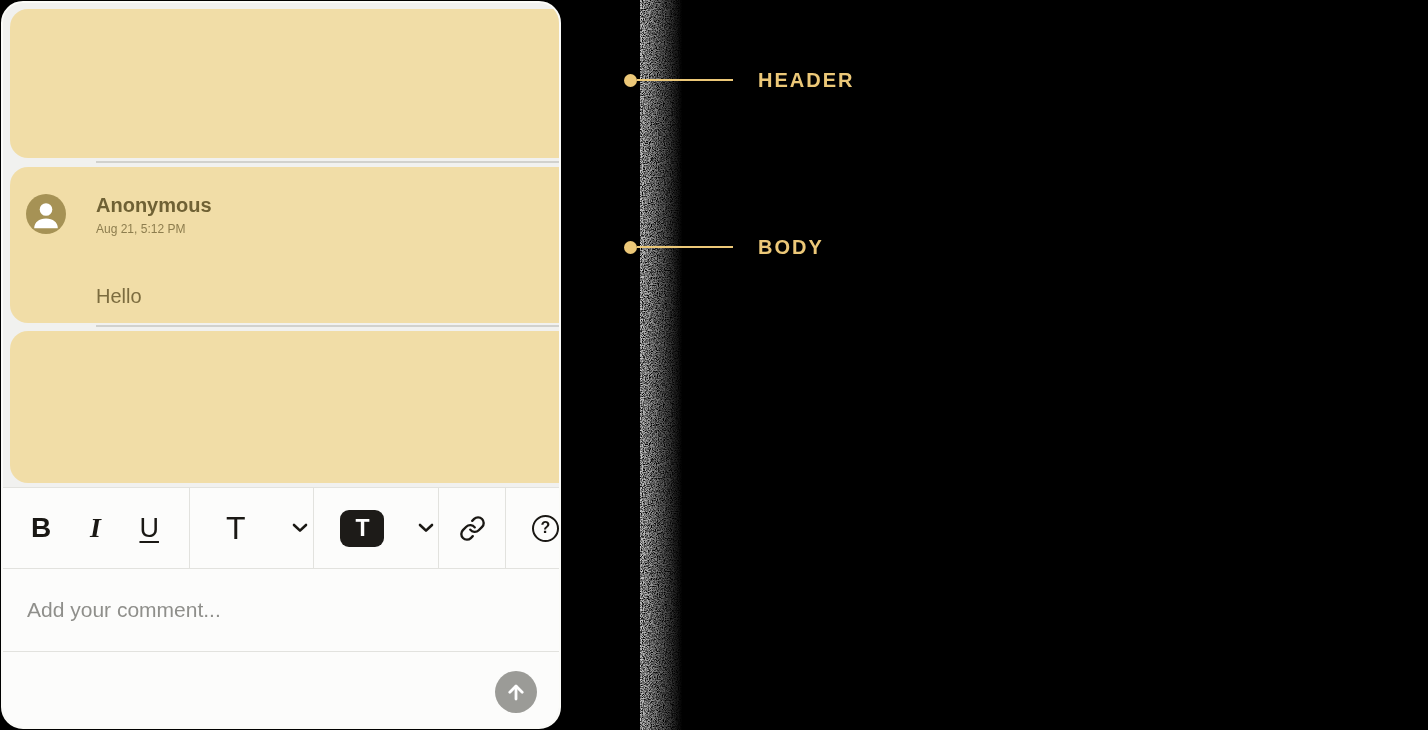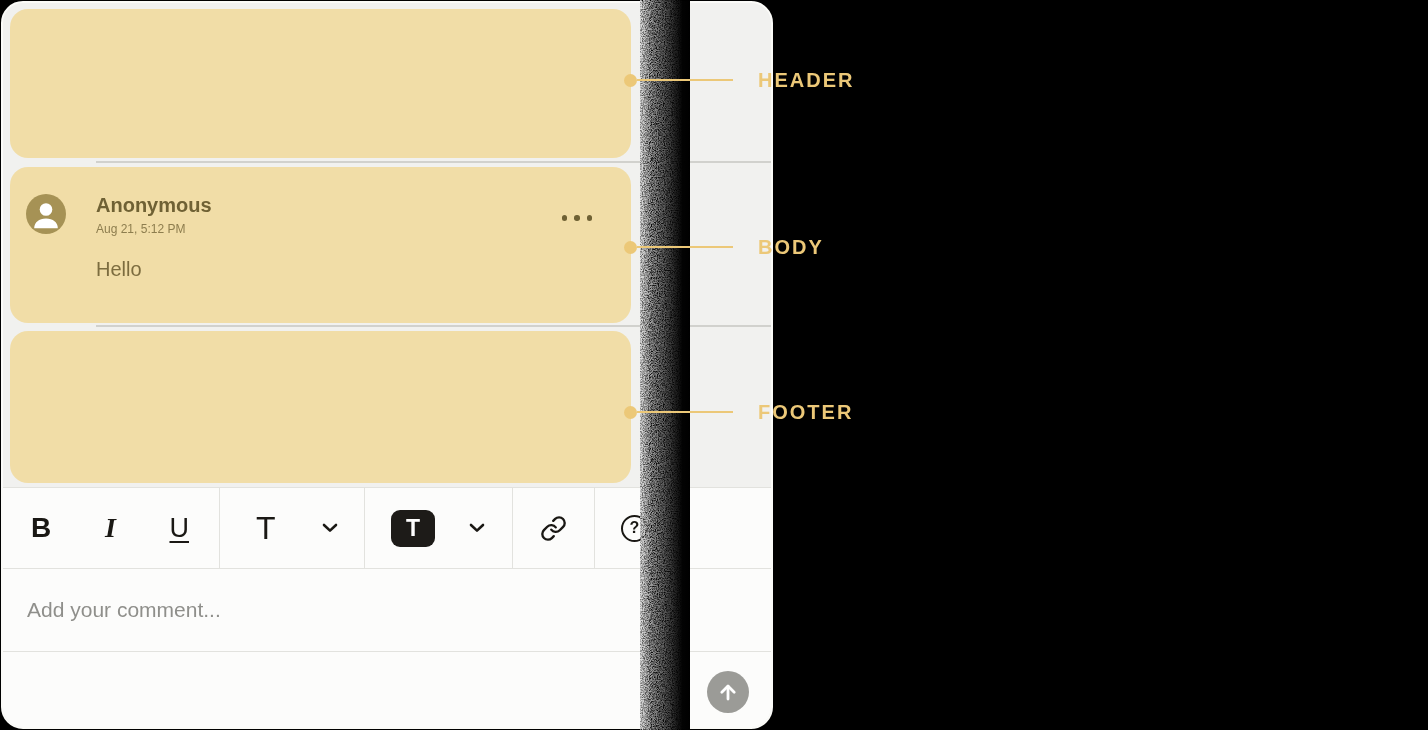--- a/index.html
+++ b/index.html
@@ -5,21 +5,21 @@
   * { margin:0; padding:0; box-sizing:border-box; }
   html,body { background:#000; }
   .stage {
     position:relative; width:1428px; height:730px;
     background:#000; overflow:hidden;
     font-family:"Liberation Sans", sans-serif;
   }
 
   
   .panel {
-    position:absolute; left:1px; top:1px; width:772px; height:728px;
+    position:absolute; left:1px; top:1px; width:560px; height:728px;
     background:#f1f1ef; border:2px solid #fbfbf8; border-radius:22px;
     overflow:hidden; z-index:1;
   }
   .block {
     position:absolute; left:7px; width:621px;
     background:#f1dda7; border-radius:18px;
   }
   .block-header { top:6px;   height:149px; }
   .block-body   { top:164px; height:156px; }
   .block-footer { top:328px; height:152px; }
@@ -36,21 +36,21 @@
   }
   .c-name {
     position:absolute; left:86px; top:27px;
     font-size:20px; font-weight:700; color:#6f6134; line-height:1.1;
   }
   .c-time {
     position:absolute; left:86px; top:56px;
     font-size:12px; color:#8d7d4e; line-height:1.1;
   }
   .c-body {
-    position:absolute; left:86px; top:91px;
+    position:absolute; left:86px; top:118px;
     font-size:20px; color:#7c6c3f; line-height:1.1;text-align:center;
   }
   .c-menu {
     position:absolute; right:33px; top:42px;
     display:flex; gap:7px; padding:6px; cursor:pointer;
   }
   .c-menu i {
     width:5.5px; height:5.5px; border-radius:50%; background:#6f6134; display:block;
   }
 
@@ -229,19 +229,14 @@
   <div class="annotation ann-header">
     <span class="a-dot"></span>
     <span class="a-line"></span>
     <span class="a-label">HEADER</span>
   </div>
   <div class="annotation ann-body">
     <span class="a-dot"></span>
     <span class="a-line"></span>
     <span class="a-label">BODY</span>
   </div>
-  <div class="annotation ann-footer">
-    <span class="a-dot"></span>
-    <span class="a-line"></span>
-    <span class="a-label">FOOTER</span>
-  </div>
 
 </div>
 
 </body></html>

